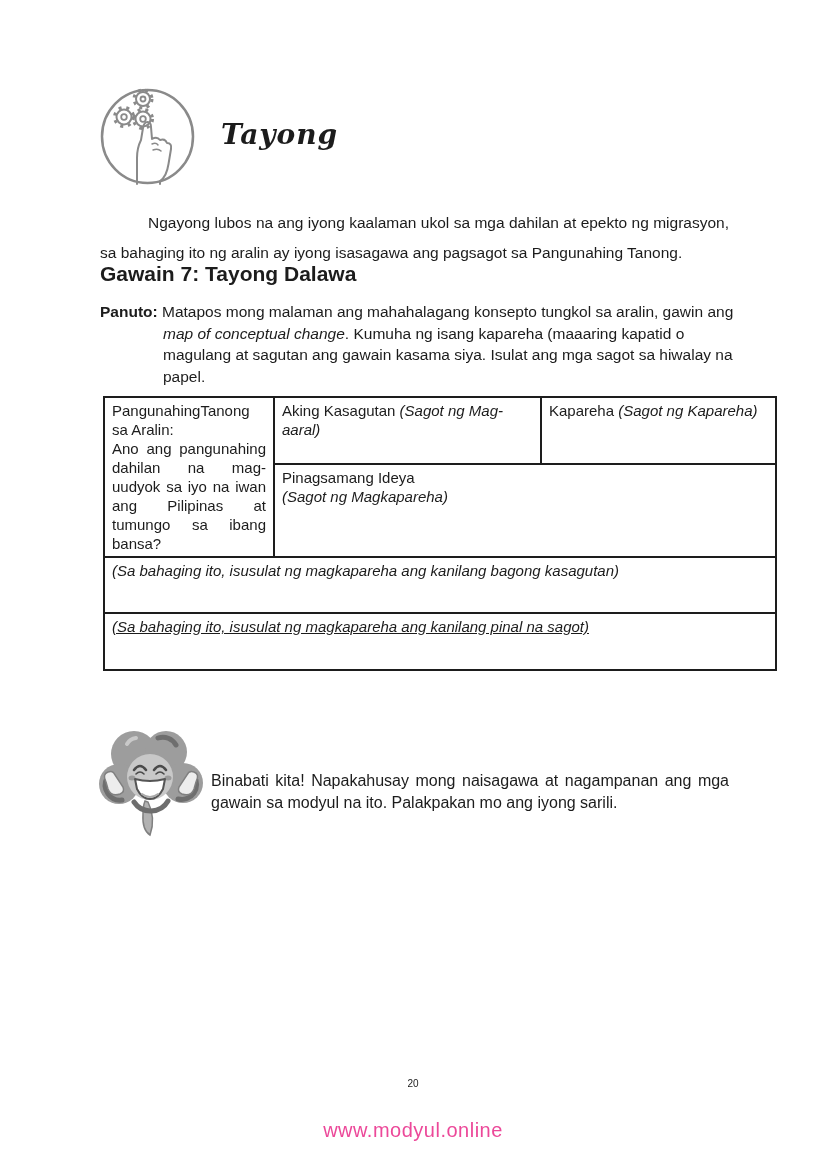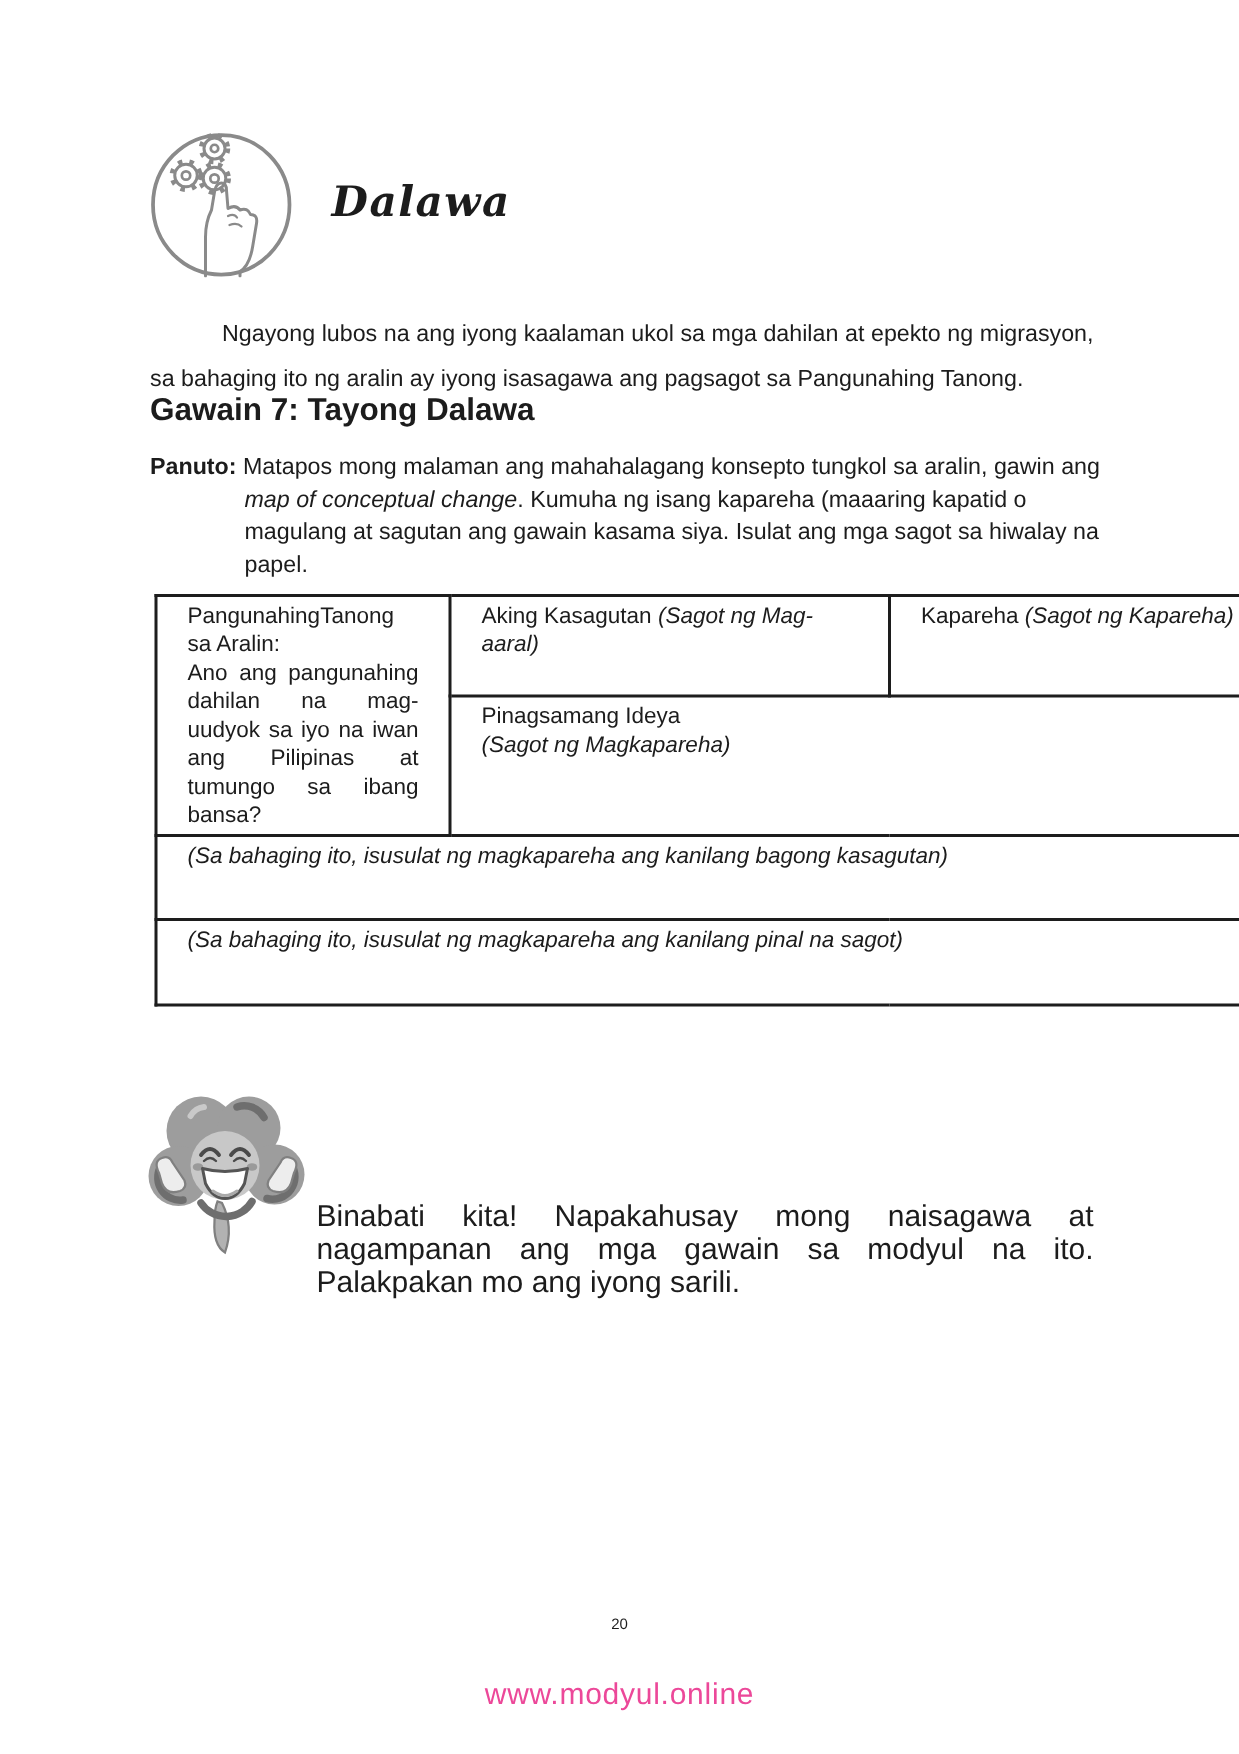--- a/index.html
+++ b/index.html
@@ -25,33 +25,33 @@
     font-size:15.5px;line-height:21.5px;padding-left:63px;text-indent:-63px;
   }
   .bold{font-weight:bold;margin-top:14px;}
   .ital{font-style:italic;}
   table.worksheet{
     position:absolute;left:103px;top:396px;width:624px;
     border-collapse:collapse;table-layout:fixed;
   }
   table.worksheet td{
     border:2px solid #1d1d1d;vertical-align:top;
-    padding:3px 20px;font-size:15px;line-height:19px;
+    padding:3px 7px;font-size:15px;line-height:19px;
   }
   td.q-cell{width:154px;text-align:justify;}
   td.ans-cell{width:251px;text-align:left;}
   td.partner-cell{width:219px;text-align:justify;}
   tr.r-head{height:64px;}
   tr.r-comb{height:89px;}
   tr.r-new{height:56px;}
-  tr.r-final{height:57px;}
+  tr.r-final{height:57px;text-decoration:underline;}
   .mascot{position:absolute;left:98px;top:722px;width:106px;height:120px;}
   .congrats{
-    position:absolute;left:211px;top:759px;width:518px;
-    font-size:20px;line-height:22px;text-align:justify;margin-top:41px;
+    position:absolute;left:211px;top:729px;width:518px;
+    font-size:16px;line-height:22px;text-align:justify;margin-top:41px;
   }
   .page-num{
     position:absolute;left:0;top:1078px;width:826px;text-align:center;font-size:10px;
   }
   .watermark{
     position:absolute;left:0;top:1119px;width:826px;text-align:center;
     font-size:20px;color:#ec4899;letter-spacing:0.5px;
   }
 </style>
 </head>
@@ -72,21 +72,21 @@
     <circle cx="43" cy="31" r="7.5" stroke="#8a8a8a" stroke-width="2"></circle>
     <circle cx="43" cy="31" r="9.5" stroke="#8a8a8a" stroke-width="3" stroke-dasharray="3 4.8"></circle>
     <circle cx="43" cy="31" r="2.8" stroke="#8a8a8a" stroke-width="1.8"></circle>
 
     <path d="M37,96 L37,70 Q37,60 41,52 L43,40 Q44,34 47.5,34 Q51,34 51,39 L52,51
              Q57,48 60,52 Q65,50 67,55 Q72,55 71,61 L68.5,76 Q66.5,89 60,93 L60,96" stroke="#8a8a8a" stroke-width="2" stroke-linejoin="round" stroke-linecap="round"></path>
     <path d="M52,56 Q56,54 58,57 M53,62 Q58,60 61,63" stroke="#8a8a8a" stroke-width="1.5" stroke-linecap="round"></path>
   </svg>
 </div>
 
-<div class="page-title">Dalawa</div>
+<div class="page-title">Tayong</div>
 
 <p class="intro">Ngayong lubos na ang iyong kaalaman ukol sa mga dahilan at epekto ng migrasyon, sa bahaging ito ng aralin ay iyong isasagawa ang pagsagot sa Pangunahing Tanong.</p>
 
 <div class="activity-heading">Gawain 7: Tayong Dalawa</div>
 
 <div class="panuto"><span class="bold">Panuto:</span> <span>Matapos mong malaman ang mahahalagang konsepto tungkol sa aralin, gawin ang </span><span class="ital">map of conceptual change</span><span>. Kumuha ng isang kapareha (maaaring kapatid o magulang at sagutan ang gawain kasama siya. Isulat ang mga sagot sa hiwalay na papel.</span></div>
 
 <table class="worksheet">
   <tbody>
       <tr class="r-head">

